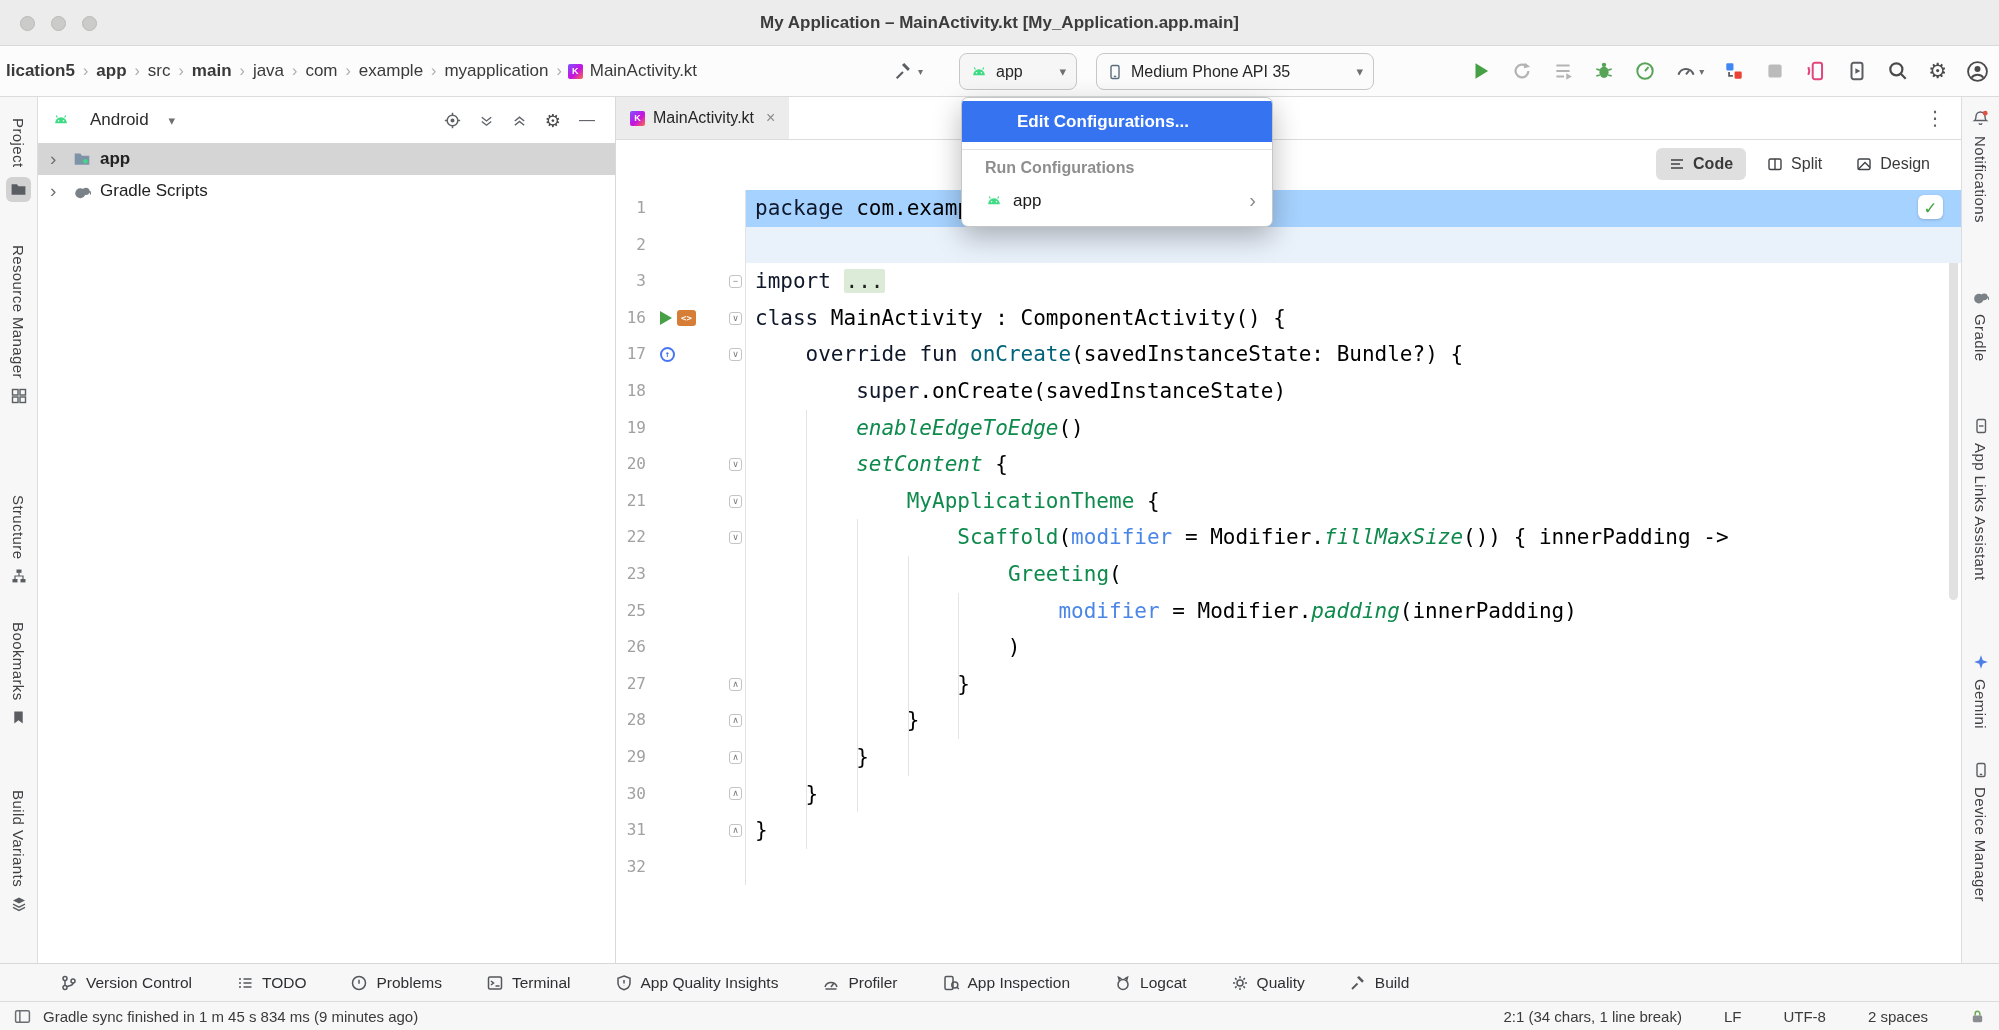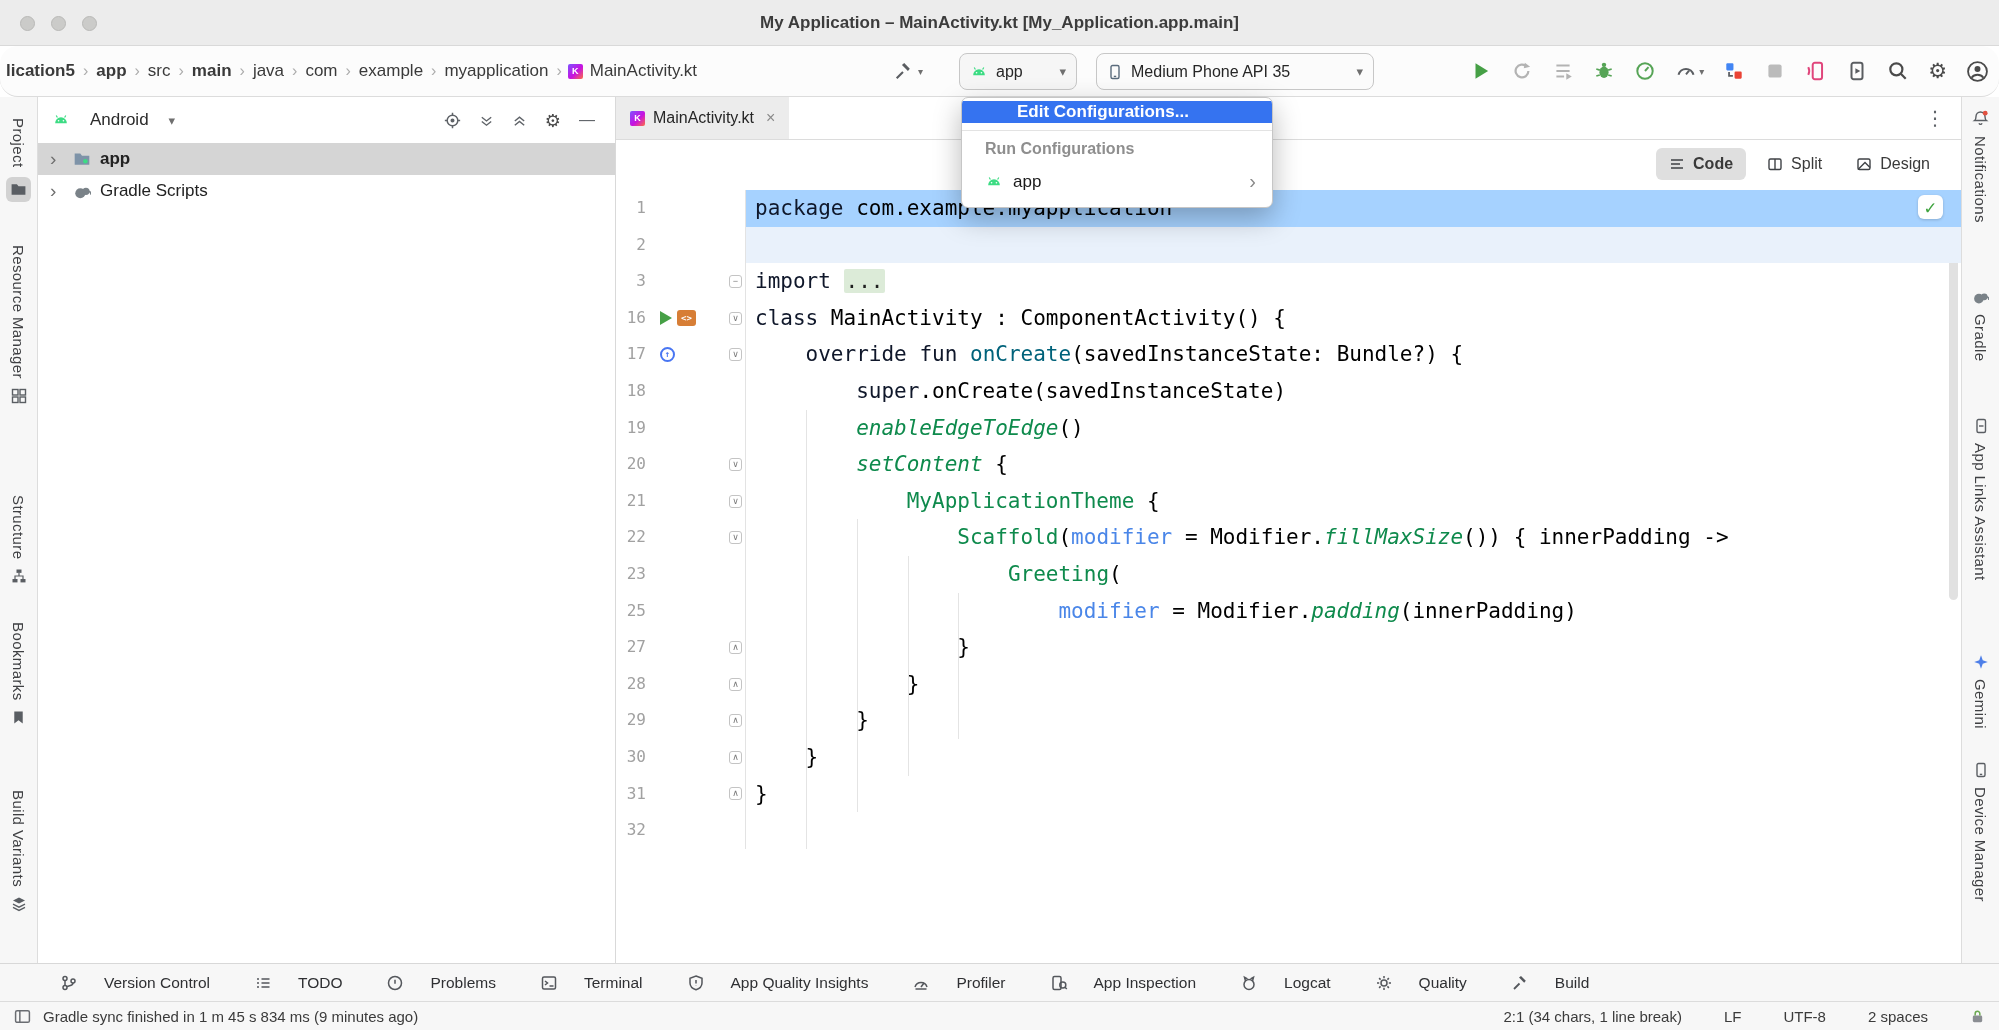--- a/index.html
+++ b/index.html
@@ -7,40 +7,40 @@
   body { position:relative; background:#fff; font-family:"Liberation Sans", sans-serif; overflow:hidden; color:#2b2b2b; }
   svg { display:block; }
 
   
   .titlebar { position:absolute; left:0; top:0; width:1999px; height:46px; background:#ececec; border-bottom:1px solid #d9d9d9; display:flex; align-items:center; justify-content:center; }
   .lights { position:absolute; left:20px; top:0; height:46px; display:flex; align-items:center; gap:16px; }
   .light { width:15px; height:15px; border-radius:50%; background:#cbcbc9; border:1px solid #b9b9b7; }
   .win-title { font-size:17px; font-weight:700; color:#3c3c3c; }
 
   
-  .toolbar { position:absolute; left:0; top:46px; width:1999px; height:51px; background:#fcfcfc; border-bottom:1px solid #dcdcdc;border-radius:18px; }
+  .toolbar { position:absolute; left:0; top:46px; width:1999px; height:51px; background:#fcfcfc; border-bottom:1px solid #dcdcdc; }
   .crumbs { position:absolute; left:4px; top:0; height:50px; display:flex; align-items:center; gap:4px; font-size:17px; color:#3a3a3a; white-space:nowrap; }
   .crumb { padding:0 2px; }
   .crumb.b { font-weight:700; }
   .csep { color:#adadad; font-size:16px; margin:0 2px; }
   .crumb-file { display:flex; align-items:center; gap:7px; }
   .kt-ic { width:15px; height:15px; border-radius:2px; background:linear-gradient(135deg,#7f52ff,#c711e1 55%,#ff6f43); color:#fff; font-size:9px; font-weight:700; display:flex; align-items:center; justify-content:center; }
   .hammer-btn { position:absolute; left:893px; top:0; height:50px; display:flex; align-items:center; gap:4px; color:#8b8b8b; font-size:11px; cursor:default; }
   .combo { position:absolute; top:7px; height:37px; border:1px solid #c7c7c7; border-radius:8px; background:#f6f6f6; display:flex; align-items:center; gap:8px; padding:0 10px; font-size:16px; color:#262626; }
   #runCombo { left:959px; width:118px; }
   #deviceCombo { left:1096px; width:278px; background:#fbfbfb; }
   .combo .arr { margin-left:auto; color:#6f6f6f; font-size:13px; }
   .actions { position:absolute; right:10px; top:0; height:50px; display:flex; align-items:center; gap:19px; }
   .act { display:flex; align-items:center; gap:2px; }
   .gear-glyph { font-size:21px; color:#4a4a4a; font-family:"DejaVu Sans", sans-serif; }
   .tiny-arr { font-size:10px; color:#6f6f6f; }
 
   
   .menu { position:absolute; left:961px; top:97px; width:312px; background:#fff; border:1px solid #c6c6c6; border-radius:7px; box-shadow:0 10px 28px rgba(0,0,0,.28); z-index:100; padding:3px 0 9px; overflow:hidden; }
-  .menu-item-active { height:22px; background:#3573f0; color:#fff; display:flex; align-items:center; padding-left:55px; font-size:17px; font-weight:600; }
+  .menu-item-active { height:41px; background:#3573f0; color:#fff; display:flex; align-items:center; padding-left:55px; font-size:17px; font-weight:600; }
   .menu-divider { height:1px; background:#e3e3e3; margin:7px 0 4px; }
   .menu-header { color:#8e8e8e; font-weight:700; font-size:16px; padding:5px 0 7px 23px; }
   .menu-app { height:33px; display:flex; align-items:center; padding:0 16px 0 23px; font-size:17px; color:#1a1a1a; gap:10px; }
   .menu-app .chev { margin-left:auto; color:#8a8a8a; font-size:20px; }
 
   
   .left-stripe { position:absolute; left:0; top:97px; width:38px; height:866px; background:#f7f7f7; border-right:1px solid #ddd; }
   .right-stripe { position:absolute; left:1961px; top:97px; width:38px; height:866px; background:#f7f7f7; border-left:1px solid #ddd; }
   .stripe-block { position:absolute; left:0; width:100%; display:flex; flex-direction:column; align-items:center; gap:9px; }
   .vtext { writing-mode:vertical-rl; font-size:15px; color:#3f4043; letter-spacing:.4px; }
@@ -82,21 +82,21 @@
   .tx-str { color:#067d17; } .tx-named { color:#4a86e8; } .tx-plain { color:#000; }
   .tx-fold { background:#dcebd8; color:#1f1f1f; border-radius:2px; padding:0 2px; }
   .runarrow { width:0; height:0; border-left:12px solid #46a046; border-top:7px solid transparent; border-bottom:7px solid transparent; }
   .act-ic { width:19px; height:16px; background:#d77e36; border-radius:3px; color:#fff; font-size:9px; font-weight:700; line-height:16px; text-align:center; font-family:"DejaVu Sans Mono",monospace; }
   .ovr-ic { width:15px; height:15px; border:2px solid #4976f2; border-radius:50%; color:#4976f2; font-size:9px; line-height:11px; text-align:center; font-weight:700; }
   .sbar { position:absolute; right:3px; top:2px; width:9px; height:408px; background:#c9c9c9; opacity:.55; border-radius:5px; }
   .inspect { position:absolute; right:18px; top:5px; background:#fff; border-radius:6px; padding:1px 7px; box-shadow:0 1px 3px rgba(0,0,0,.18); color:#3fa33f; font-weight:700; font-size:19px; z-index:5; }
 
   
   .bottom-bar { position:absolute; left:0; top:963px; width:1999px; height:38px; background:#f7f7f7; border-top:1px solid #d8d8d8; display:flex; align-items:center; gap:44px; padding-left:60px; font-size:15.5px; color:#2f3033; }
-  .bb-item { display:flex; align-items:center; gap:26px; white-space:nowrap; }
+  .bb-item { display:flex; align-items:center; gap:8px; white-space:nowrap; }
   .status-bar { position:absolute; left:0; top:1001px; width:1999px; height:29px; background:#f7f7f7; border-top:1px solid #dcdcdc; display:flex; align-items:center; padding:0 14px; font-size:15px; color:#3b3b3b; }
   .sb-msg { margin-left:12px; }
   .sb-right { margin-left:auto; display:flex; align-items:center; gap:42px; }
 </style>
 </head>
 <body>
 
 <div class="titlebar">
   <div class="lights">
     <span class="light"></span>
@@ -458,20 +458,26 @@
           <div class="fcol"></div>
           <div class="codebg"><span class="tx-plain">                    </span><span class="tx-comp">Greeting</span><span class="tx-plain">(</span></div>
         </div>
         <div class="line">
           <div class="lnum">25</div>
           <div class="gut"></div>
           <div class="fcol"></div>
           <div class="codebg"><span class="tx-plain">                        </span><span class="tx-named">modifier</span><span class="tx-plain"> = Modifier.</span><span class="tx-ext">padding</span><span class="tx-plain">(innerPadding)</span></div>
         </div>
         <div class="line">
+          <div class="lnum">26</div>
+          <div class="gut"></div>
+          <div class="fcol"></div>
+          <div class="codebg"><span class="tx-plain">                    )</span></div>
+        </div>
+        <div class="line">
           <div class="lnum">27</div>
           <div class="gut"></div>
           <div class="fcol">
             <span class="fmark">∧</span>
           </div>
           <div class="codebg"><span class="tx-plain">                }</span></div>
         </div>
         <div class="line">
           <div class="lnum">28</div>
           <div class="gut"></div>

